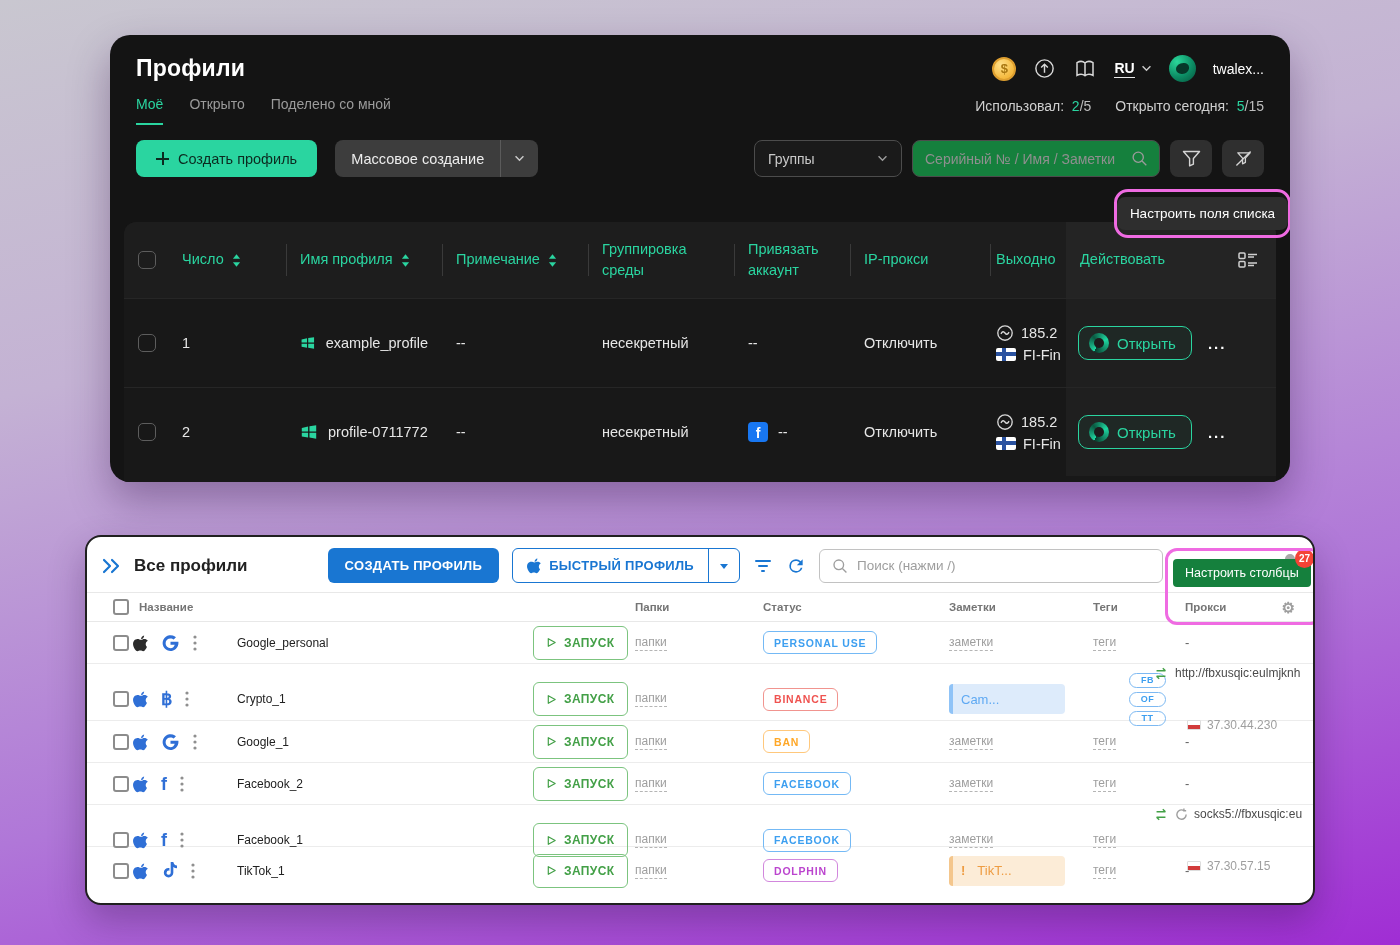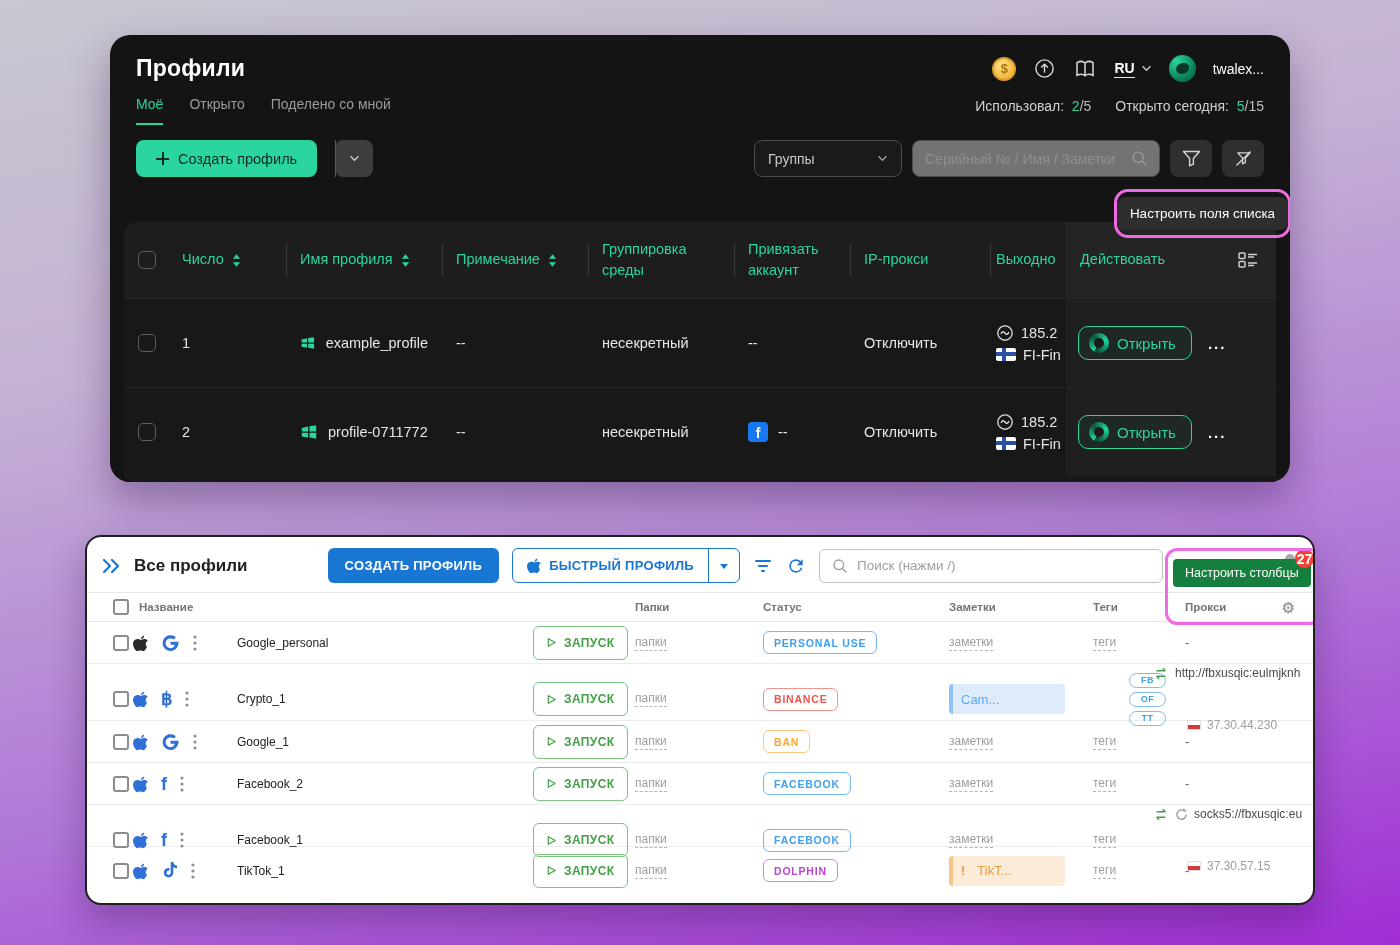--- a/index.html
+++ b/index.html
@@ -47,21 +47,21 @@
   .plus::before,.plus::after { content:""; position:absolute; background:#0c2b20; }
   .plus::before { left:6px; top:0; width:1.6px; height:13px; }
   .plus::after { left:0; top:6px; width:13px; height:1.6px; }
   .btn-bulk { background:#3d3d3d; color:#ededed; border-radius:8px; display:flex; align-items:stretch; font-size:14.5px; height:37px; }
   .btn-bulk .lbl { padding:0 16px; display:flex; align-items:center; }
   .btn-bulk .dd { border-left:1px solid #5b5b5b; padding:0 13px; display:flex; align-items:center; }
   .tb-right { display:flex; gap:10px; align-items:center; }
   .sel-groups { width:148px; height:37px; border:1px solid #4c4c4c; border-radius:8px; color:#c9c9c9; font-size:14px;
     display:flex; align-items:center; justify-content:space-between; padding:0 13px; background:#1a1a1a; }
   .inp-search { width:248px; height:37px; border:1px solid #4c4c4c; border-radius:8px; display:flex; align-items:center;
-    padding:0 11px 0 12px; background:#737373; gap:6px; }
+    padding:0 11px 0 12px; background:#15803d; gap:6px; }
   .inp-search input { flex:1; background:transparent; border:none; outline:none; color:#d8d8d8; font-size:14px; min-width:0; }
   .inp-search input::placeholder { color:#8f8f8f; }
   .icon-btn { width:42px; height:37px; background:#2f2f2f; border-radius:8px; display:flex; align-items:center; justify-content:center; }
 
   .pd-tooltip-wrap { position:absolute; left:1004px; top:154px; width:177px; height:49px;
     border:3px solid var(--highlight_pink,#ef6be2); border-radius:14px; display:flex; align-items:center;
     justify-content:center; z-index:6; }
   .pd-tooltip { background:#2e2e2e; border-radius:8px; color:#ffffff; font-size:13.5px; padding:9px 13px; white-space:nowrap; }
 
   .pd-table { position:absolute; left:14px; right:14px; top:187px; bottom:0; background:#181818;
@@ -106,21 +106,21 @@
   .tri-down { width:0; height:0; border:4px solid transparent; border-top:5px solid var(--accent_blue,#1976d2); margin-top:5px; }
   .search-light { width:344px; height:34px; border:1px solid #c2c2c2; border-radius:6px; display:flex; gap:9px;
     align-items:center; padding:0 12px; }
   .search-light input { flex:1; border:none; outline:none; font-size:13.5px; color:#424242; min-width:0; background:transparent; }
   .search-light input::placeholder { color:#9e9e9e; }
 
   .pl-bell { position:absolute; left:1193px; top:14px; z-index:4; }
   .pl-tooltip { position:absolute; left:1086px; top:22px; background:#15803d; color:#ffffff; font-size:12.5px;
     padding:7px 12px; border-radius:4px; z-index:5; white-space:nowrap; }
   .pl-badge { position:absolute; left:1208px; top:12px; width:19px; height:19px; border-radius:50%; background:#f44336;
-    color:#fff; font-size:14px; font-weight:700; display:flex; align-items:center; justify-content:center; z-index:6; }
+    color:#fff; font-size:10px; font-weight:700; display:flex; align-items:center; justify-content:center; z-index:6; }
   .pl-pink { position:absolute; left:1078px; top:11px; width:157px; height:77px;
     border:3px solid var(--highlight_pink,#ef6be2); border-radius:12px; z-index:7; pointer-events:none; }
 
   .pl-grid { display:grid; grid-template-columns:30px 94px 296px 102px 128px 186px 144px 92px 1fr;
     align-items:center; padding:0 12px; }
   .pl-head { height:30px; border-top:1px solid #e8e8e8; border-bottom:1px solid #e8e8e8; color:#757575;
     font-size:11.5px; font-weight:700; }
   .pl-head .hc { padding:0 14px; display:flex; align-items:center; }
   .pl-head .hc.last { justify-content:space-between; padding-right:6px; }
   .pl-row { border-bottom:1px solid #ececec; height:42px; }
@@ -205,20 +205,21 @@
       </div>
     </div>
 
     <div class="pd-toolbar">
       <div class="tb-left">
         <div class="btn-create">
           <span class="plus"></span>
           <span>Создать профиль</span>
         </div>
         <div class="btn-bulk">
+          <span class="lbl">Массовое создание</span>
           <span class="dd">
             <svg width="11" height="7" viewBox="0 0 12 8" fill="none" stroke="#cccccc" stroke-width="1.6">
                 <path d="M1.5 1.5 6 6l4.5-4.5"></path>
               </svg>
           </span>
         </div>
       </div>
       <div class="tb-right">
         <div class="sel-groups">
           <span>Группы</span>

